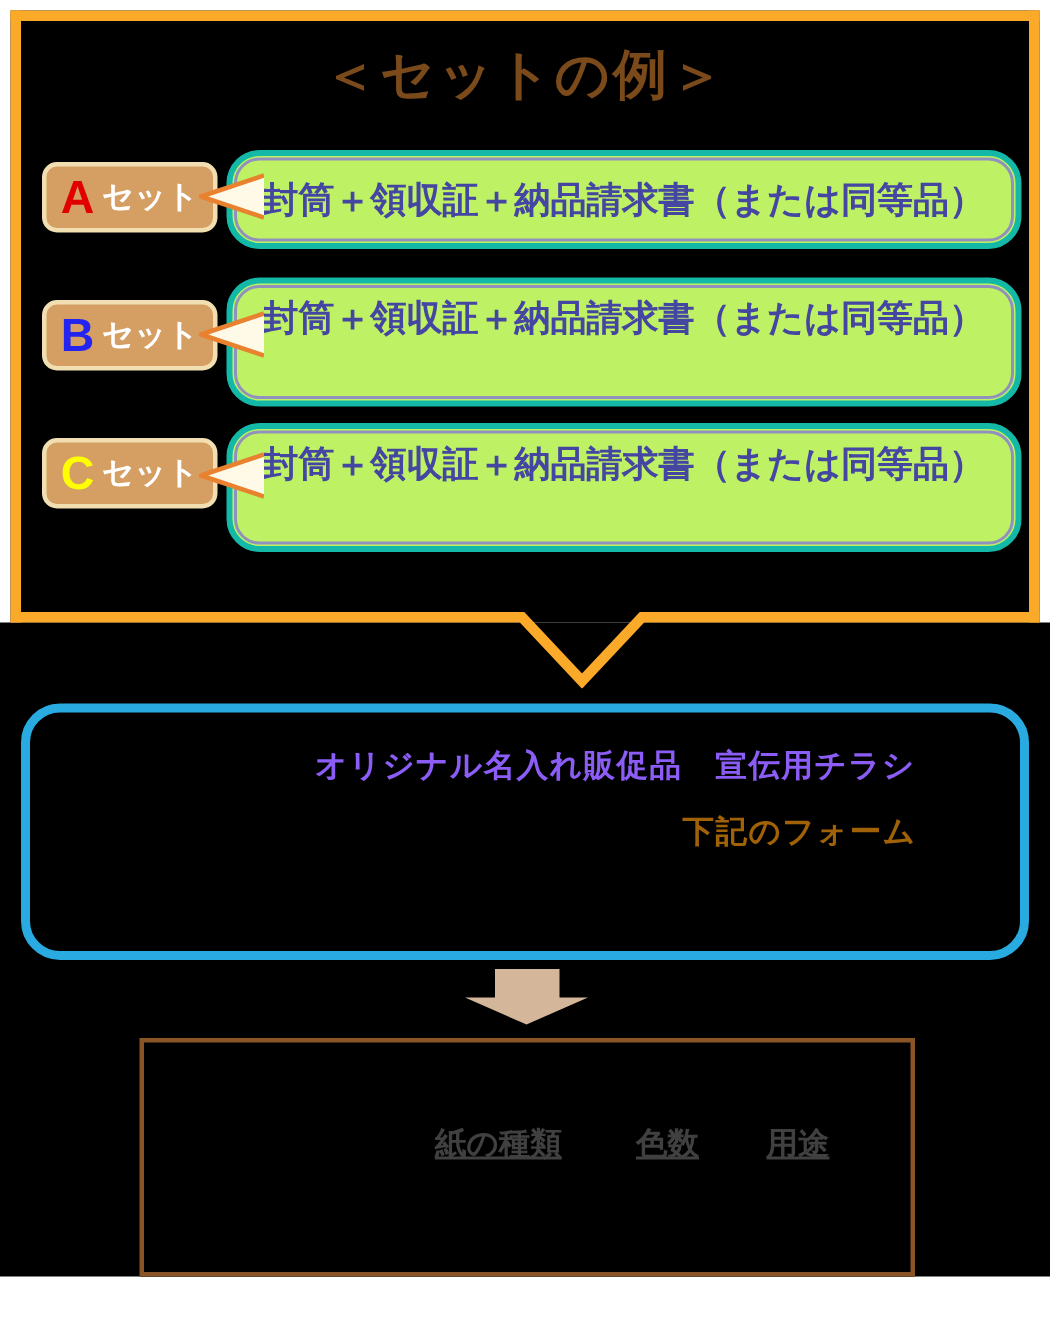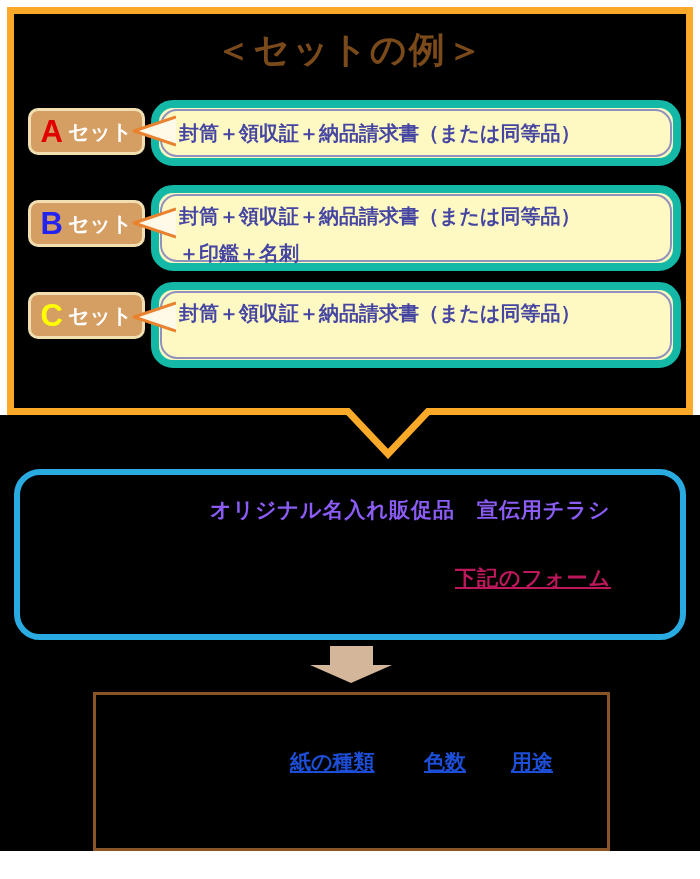--- a/index.html
+++ b/index.html
@@ -17,49 +17,49 @@
 
   
   .badge{position:absolute;left:28px;width:117px;height:47px;box-sizing:border-box;
          background:#D59E63;border:3px solid #F1DFB2;border-radius:10px;
          display:flex;align-items:center;justify-content:center;gap:5px;font-weight:bold;z-index:2;}
   .badge-a{top:108px}.badge-b{top:200px}.badge-c{top:292px}
   .badge .letter{font-size:31px;line-height:1;}
   .badge .suffix{color:#ffffff;font-size:21px;line-height:1;}
 
   
-  .bubble{position:absolute;left:151px;width:530px;box-sizing:border-box;background:#fef9c3;
-          border:8px solid #14b8a6;border-radius:22px;color:#4545A2;font-weight:bold;
-          font-size:20px;z-index:1;}
+  .bubble{position:absolute;left:151px;width:530px;box-sizing:border-box;background:#bef264;
+          border:4px solid #14b8a6;border-radius:22px;color:#4545A2;font-weight:bold;
+          font-size:24px;z-index:1;}
   .bubble::before{content:"";position:absolute;inset:1px;border:2px solid #9191BE;
                   border-radius:17px;pointer-events:none;}
   .bubble-a{top:100px;height:66px;display:flex;flex-direction:column;justify-content:center;}
   .bubble-b{top:185px;height:86px;padding-top:5px;}
   .bubble-c{top:282px;height:86px;padding-top:5px;}
   .bubble .line{padding-left:20px;line-height:37px;white-space:nowrap;position:relative;z-index:1;}
 
   .tail{position:absolute;z-index:3;}
   .tail-a{left:130px;top:114px}.tail-b{left:130px;top:206px}.tail-c{left:130px;top:300px}
 
   .notch{position:absolute;left:7px;top:405px;z-index:4;}
 
   
   .promo-box{position:absolute;left:14px;top:469px;width:672px;height:171px;box-sizing:border-box;
              border:6px solid #29ABE2;border-radius:26px;background:#000;z-index:2;}
   .promo-highlight{position:absolute;left:210px;top:496px;color:#8b5cf6;font-size:21px;
                    font-weight:bold;letter-spacing:1px;white-space:nowrap;z-index:3;}
-  .promo-link{position:absolute;left:455px;top:540px;color:#be185d;font-size:21px;font-weight:bold;
-              letter-spacing:1px;text-decoration:underline;white-space:nowrap;z-index:3;cursor:pointer;margin-top:24px;}
+  .promo-link{position:absolute;left:455px;top:540px;color:#a16207;font-size:21px;font-weight:bold;
+              letter-spacing:1px;white-space:nowrap;z-index:3;cursor:pointer;}
 
   .block-arrow{position:absolute;left:305px;top:646px;z-index:2;}
 
   
   .order-box{position:absolute;left:93px;top:692px;width:517px;height:159px;box-sizing:border-box;
              border:3px solid #8A5526;background:#000;z-index:2;}
-  .order-link{position:absolute;top:748px;color:#1d4ed8;font-size:21px;font-weight:bold;
+  .order-link{position:absolute;top:748px;color:#404040;font-size:21px;font-weight:bold;
               text-decoration:underline;white-space:nowrap;z-index:3;cursor:pointer;}
   .order-link-1{left:290px}.order-link-2{left:424px}.order-link-3{left:511px}
 </style>
 </head>
 <body>
 
 <div class="stage">
 
   <div class="black-band"></div>
 
@@ -79,21 +79,20 @@
 
   <div class="badge badge-b">
     <span class="letter" style="color: rgb(36, 36, 240);">B</span>
     <span class="suffix">セット</span>
   </div>
   <svg class="tail tail-b" width="46" height="34">
     <path d="M46,3 L4,17 L46,31" fill="#FFF9E8" stroke="#E8822F" stroke-width="3" stroke-linejoin="round"></path>
   </svg>
   <div class="bubble bubble-b">
     <div class="line">封筒＋領収証＋納品請求書（または同等品）</div>
-    <div class="line">＋印鑑＋名刺</div>
   </div>
 
   <div class="badge badge-c">
     <span class="letter" style="color: rgb(255, 255, 0);">C</span>
     <span class="suffix">セット</span>
   </div>
   <svg class="tail tail-c" width="46" height="34">
     <path d="M46,3 L4,17 L46,31" fill="#FFF9E8" stroke="#E8822F" stroke-width="3" stroke-linejoin="round"></path>
   </svg>
   <div class="bubble bubble-c">

